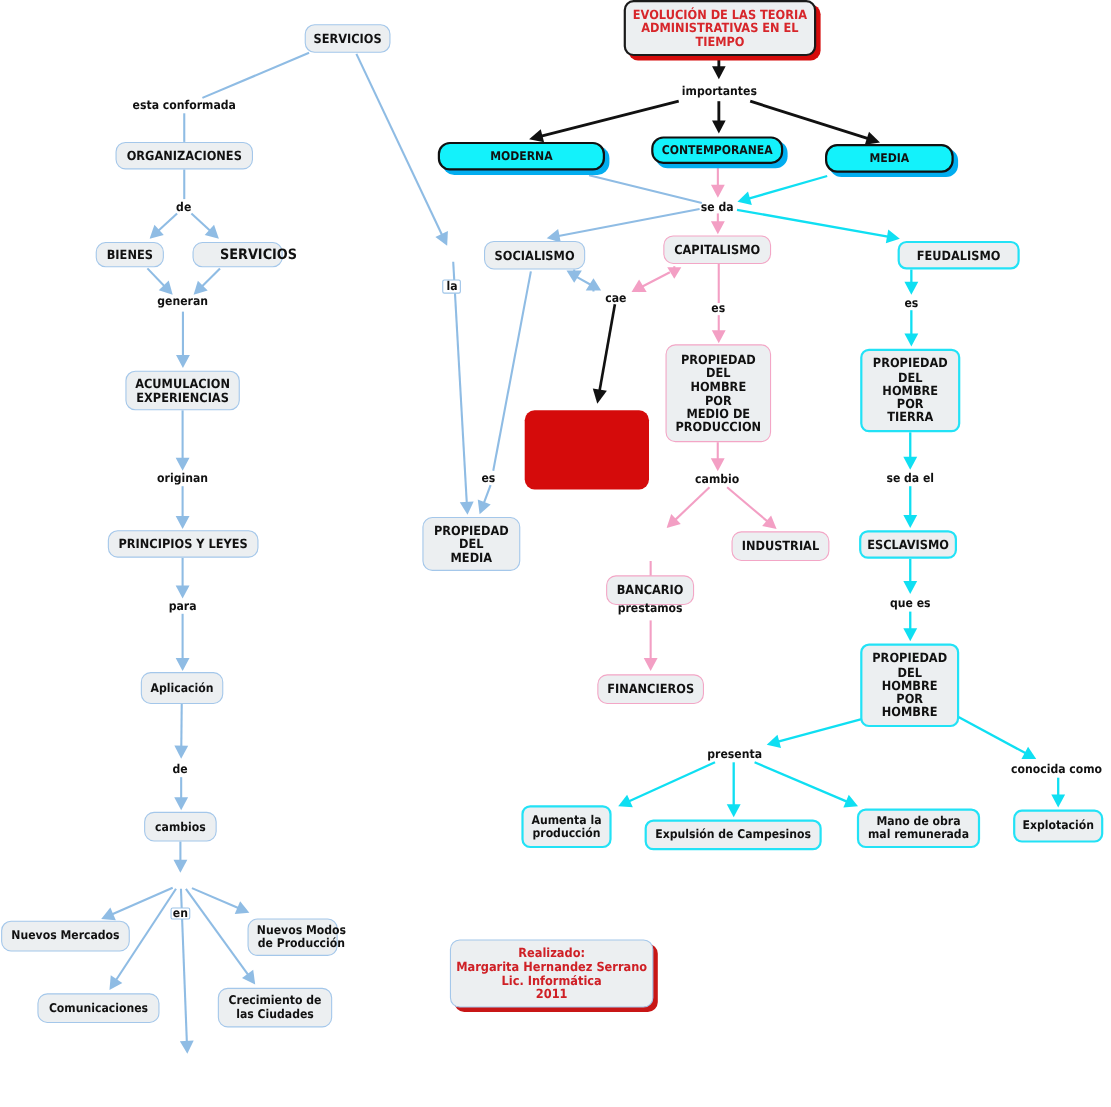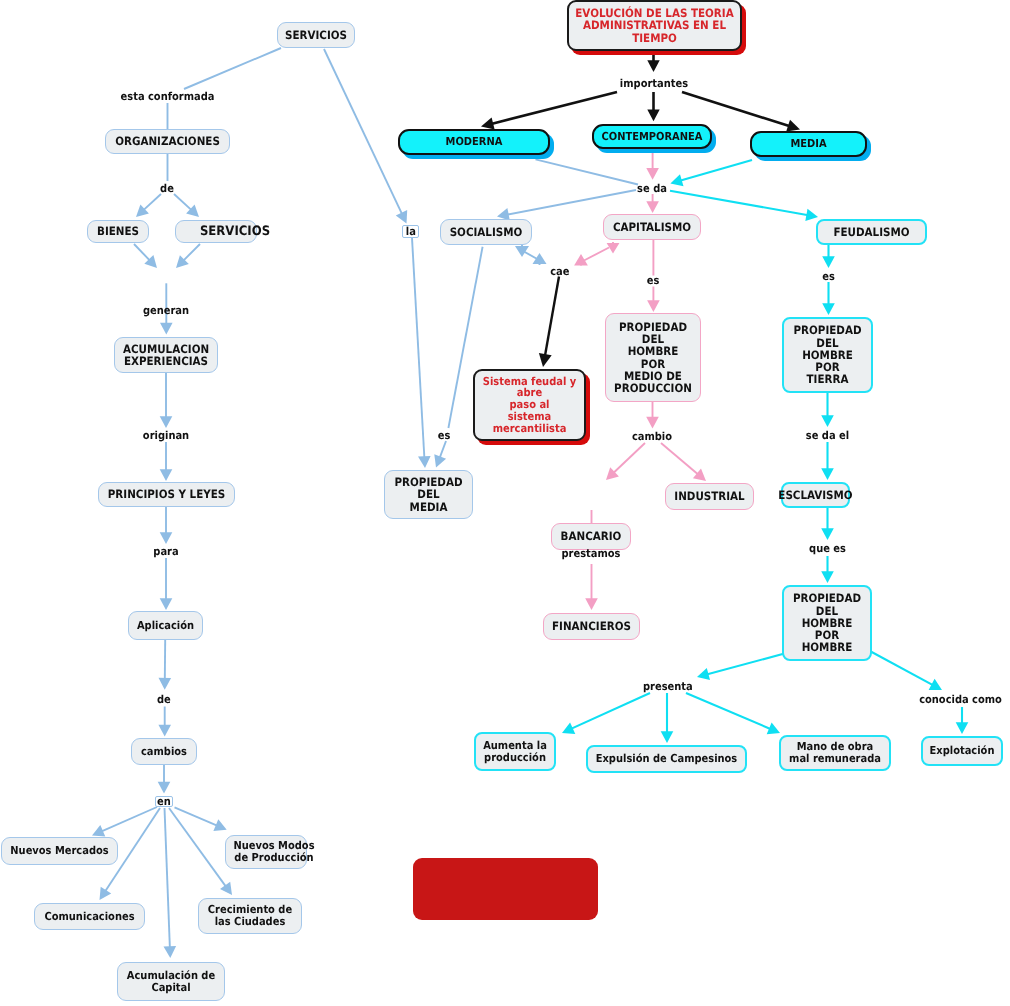--- a/index.html
+++ b/index.html
@@ -18,21 +18,21 @@
   .s-pink    {background:#eceff1;border:1.8px solid #f3a6c6;}
   .s-cyan    {background:#eceff1;border:2.4px solid #22e2f6;border-radius:8px;}
   .s-cyanfill{background:#13f2fb;border:2.6px solid #111111;border-radius:11px;}
   .s-redsh   {background:#eceff1;border:2px solid #1a1a1a;color:#d7262b;}
   .s-redsh2  {background:#eceff1;border:1.8px solid #a4c7ea;color:#cf2026;}
   .lbl{position:absolute;font-weight:bold;color:#111111;white-space:nowrap;
        font-size:11px;line-height:1;z-index:6;transform:translate(-50%,-50%);}
   .lbl-box{position:absolute;box-sizing:border-box;background:#ffffff;
            border:1.6px solid #9cc3e8;border-radius:2px;display:flex;
            align-items:center;justify-content:center;font-weight:bold;
-           font-size:11px;line-height:1;color:#111111;z-index:6;}
+           font-size:11px;line-height:1;color:#111111;z-index:6;margin-top:29px;}
   .shadow{position:absolute;border-radius:9px;z-index:4;}
 </style>
 </head>
 <body>
 
 <div id="map">
 <svg id="links" viewBox="0 0 1010 1006">
 <path d="M281.0,48.0 L184.0,89.0" stroke="#8fbce4" stroke-width="1.9" fill="none" stroke-linecap="butt"></path>
 <path d="M167.5,103.0 L167.5,129.0" stroke="#8fbce4" stroke-width="1.9" fill="none" stroke-linecap="butt"></path>
 <path d="M167.5,154.0 L167.5,181.0" stroke="#8fbce4" stroke-width="1.9" fill="none" stroke-linecap="butt"></path>
@@ -178,24 +178,20 @@
       <span>Nuevos Modos</span>
       <span>de Producción</span>
     </div>
 <div class="node s-blue" style="left:34px;top:903px;width:111px;height:27px;font-size:11px;">
       <span>Comunicaciones</span>
     </div>
 <div class="node s-blue" style="left:198px;top:898px;width:104px;height:36px;font-size:11px;">
       <span>Crecimiento de</span>
       <span>las Ciudades</span>
     </div>
-<div class="node s-blue" style="left:117px;top:962px;width:108px;height:39px;font-size:11px;">
-      <span>Acumulación de</span>
-      <span>Capital</span>
-    </div>
 <div class="shadow" style="left:570.5px;top:3.5px;width:175px;height:51px;background:#d50b0b;"></div>
 <div class="node s-redsh" style="left:567px;top:0px;width:175px;height:51px;font-size:11.5px;">
       <span>EVOLUCIÓN DE LAS TEORIA</span>
       <span>ADMINISTRATIVAS EN EL</span>
       <span>TIEMPO</span>
     </div>
 <div class="shadow" style="left:402px;top:133px;width:152px;height:26px;background:#02adef;border-radius:11px;"></div>
 <div class="node s-cyanfill" style="left:398px;top:129px;width:152px;height:26px;font-size:11px;">
       <span>MODERNA</span>
     </div>
@@ -215,27 +211,20 @@
     </div>
 <div class="node s-cyan" style="left:774px;top:219px;width:111px;height:26px;font-size:11.5px;margin-left:42px;">
       <span>FEUDALISMO</span>
     </div>
 <div class="node s-blue" style="left:384px;top:470px;width:89px;height:49px;font-size:11.5px;">
       <span>PROPIEDAD</span>
       <span>DEL</span>
       <span>MEDIA</span>
     </div>
 <div class="shadow" style="left:476.5px;top:372.5px;width:113px;height:72px;background:#d50b0b;"></div>
-<div class="node s-redsh" style="left:473px;top:369px;width:113px;height:72px;font-size:11px;">
-      <span>Sistema feudal y</span>
-      <span>abre</span>
-      <span>paso al</span>
-      <span>sistema</span>
-      <span>mercantilista</span>
-    </div>
 <div class="node s-pink" style="left:605px;top:313px;width:96px;height:89px;font-size:11.5px;">
       <span>PROPIEDAD</span>
       <span>DEL</span>
       <span>HOMBRE</span>
       <span>POR</span>
       <span>MEDIO DE</span>
       <span>PRODUCCION</span>
     </div>
 <div class="node s-pink" style="left:551px;top:483px;width:80px;height:27px;font-size:11.5px;margin-top:40px;">
       <span>BANCARIO</span>
@@ -246,21 +235,21 @@
 <div class="node s-pink" style="left:543px;top:613px;width:97px;height:27px;font-size:11.5px;">
       <span>FINANCIEROS</span>
     </div>
 <div class="node s-cyan" style="left:782px;top:317px;width:91px;height:76px;font-size:11.5px;">
       <span>PROPIEDAD</span>
       <span>DEL</span>
       <span>HOMBRE</span>
       <span>POR</span>
       <span>TIERRA</span>
     </div>
-<div class="node s-cyan" style="left:781px;top:482px;width:69px;height:26px;font-size:11.5px;">
+<div class="node s-cyan" style="left:781px;top:482px;width:89px;height:26px;font-size:11.5px;">
       <span>ESCLAVISMO</span>
     </div>
 <div class="node s-cyan" style="left:782px;top:585px;width:90px;height:76px;font-size:11.5px;">
       <span>PROPIEDAD</span>
       <span>DEL</span>
       <span>HOMBRE</span>
       <span>POR</span>
       <span>HOMBRE</span>
     </div>
 <div class="node s-cyan" style="left:474px;top:732px;width:82px;height:39px;font-size:11px;">
@@ -271,23 +260,29 @@
       <span>Expulsión de Campesinos</span>
     </div>
 <div class="node s-cyan" style="left:779px;top:735px;width:112px;height:36px;font-size:11px;">
       <span>Mano de obra</span>
       <span>mal remunerada</span>
     </div>
 <div class="node s-cyan" style="left:921px;top:736px;width:82px;height:30px;font-size:11px;">
       <span>Explotación</span>
     </div>
 <div class="shadow" style="left:412.5px;top:857.5px;width:185px;height:62px;background:#c81616;"></div>
+<div class="node s-redsh2" style="left:409px;top:854px;width:185px;height:62px;font-size:11.5px;">
+      <span>Realizado:</span>
+      <span>Margarita Hernandez Serrano</span>
+      <span>Lic. Informática</span>
+      <span>2011</span>
+    </div>
 <div class="lbl" style="left:167.5px;top:96px;">esta conformada</div>
 <div class="lbl" style="left:167px;top:188px;">de</div>
-<div class="lbl" style="left:166px;top:274px;margin-top:36px;">generan</div>
+<div class="lbl" style="left:166px;top:274px;">generan</div>
 <div class="lbl" style="left:166px;top:435px;">originan</div>
 <div class="lbl" style="left:166px;top:551px;">para</div>
 <div class="lbl" style="left:163.8px;top:698.9px;">de</div>
 <div class="lbl" style="left:654px;top:82.5px;">importantes</div>
 <div class="lbl" style="left:652px;top:188px;">se da</div>
 <div class="lbl" style="left:559.8px;top:270.9px;">cae</div>
 <div class="lbl" style="left:653px;top:280px;">es</div>
 <div class="lbl" style="left:652px;top:435.5px;">cambio</div>
 <div class="lbl" style="left:591px;top:553px;">prestamos</div>
 <div class="lbl" style="left:444px;top:435px;">es</div>

